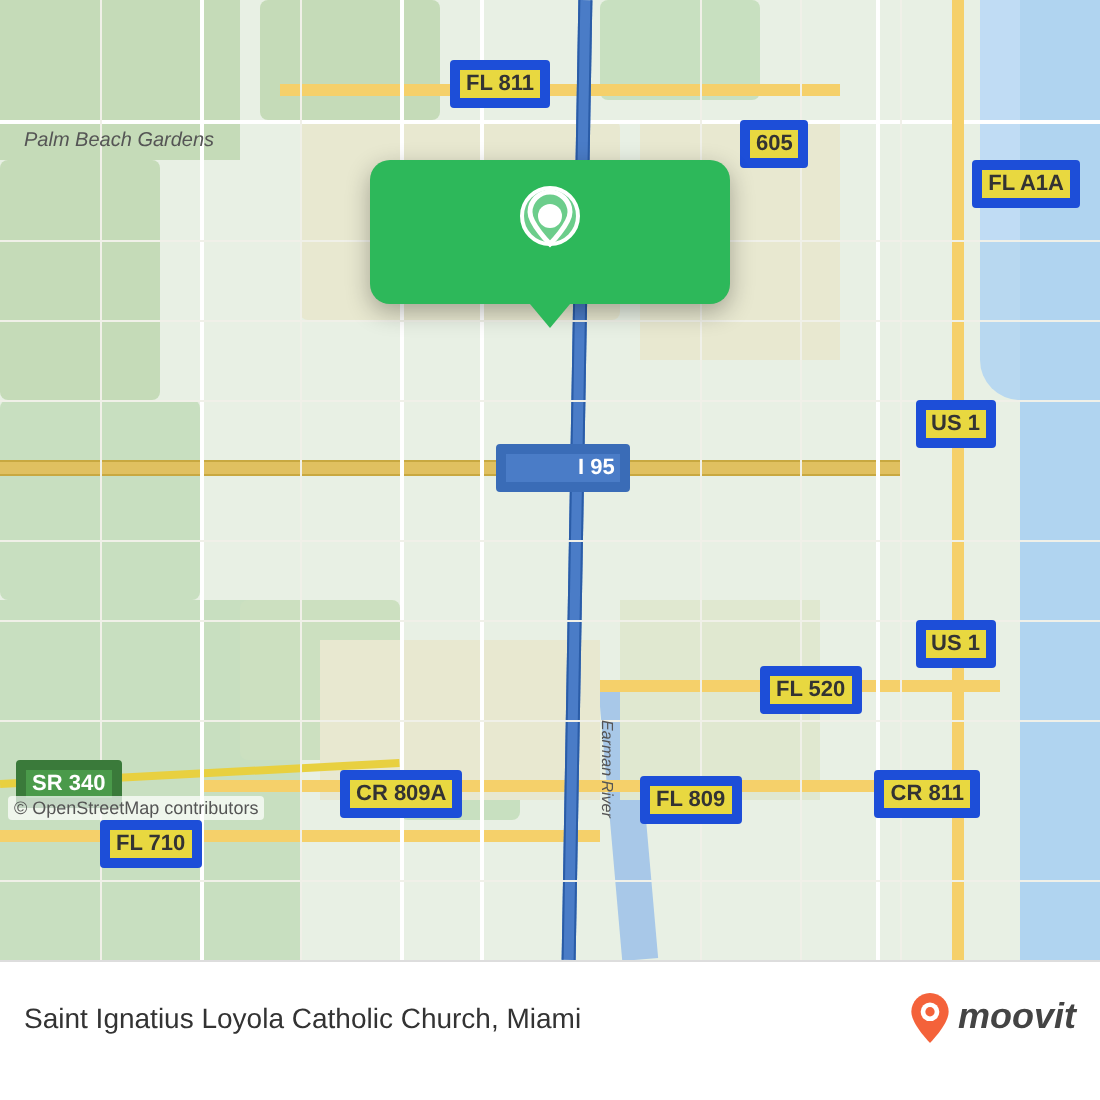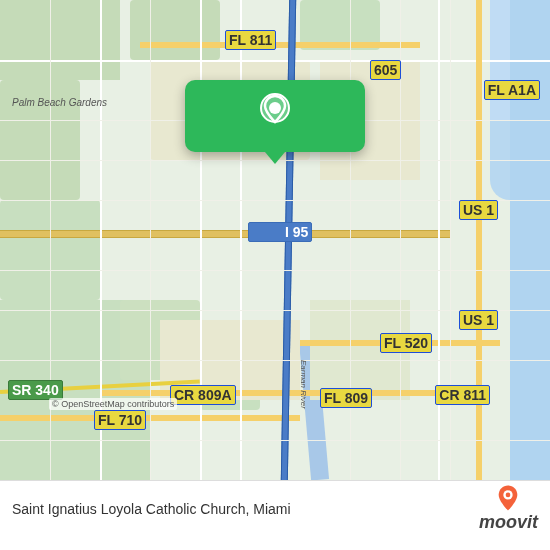--- a/index.html
+++ b/index.html
@@ -53,25 +53,25 @@
     .blue-area {
       position: absolute;
       background: #a8c8e8;
     }
 
     
     .road-label {
       position: absolute;
       background: #e8d840;
       color: #333;
-      font-size: 14px;
+      font-size: 11px;
       font-weight: bold;
       padding: 1px 3px;
       border-radius: 2px;
-      border: 1px solid #1d4ed8;
+      border: 5px solid #1d4ed8;
       white-space: nowrap;
     }
     .road-label.blue {
       background: #4a7cc7;
       color: #fff;
       border-color: #3a6cb7;
     }
     .road-label.green {
       background: #4a9a4a;
       color: #fff;
@@ -136,21 +136,20 @@
     
     #attribution {
       position: absolute;
       bottom: 70px;
       left: 4px;
       font-size: 9px;
       color: #555;
       background: rgba(255,255,255,0.7);
       padding: 1px 3px;
       border-radius: 2px;
-      margin-left: 45px;
     }
 
     
     #bottom-bar {
       width: 550px;
       height: 56px;
       background: #fff;
       border-top: 1px solid #ddd;
       display: flex;
       align-items: center;
@@ -161,21 +160,20 @@
     #destination-text {
       font-size: 14px;
       color: #333;
       font-weight: normal;
     }
 
     #moovit-logo {
       display: flex;
       align-items: center;
       gap: 0;
-      flex-direction: column;
     }
 
     .moovit-pin {
       width: 28px;
       height: 28px;
     }
 
     .moovit-text {
       font-size: 18px;
       font-weight: bold;
@@ -251,23 +249,23 @@
   <div class="road-label" style="top:60px; left:370px;">605</div>
   <div class="road-label" style="top:80px; right:10px;">FL A1A</div>
   <div class="road-label" style="top:200px; right:52px;">US 1</div>
   <div class="road-label" style="top:310px; right:52px;">US 1</div>
   <div class="road-label blue" style="top:222px; left:248px;padding-left:36px;">I 95</div>
   <div class="road-label" style="top:385px; left:170px;">CR 809A</div>
   <div class="road-label" style="top:333px; left:380px;">FL 520</div>
   <div class="road-label" style="top:388px; left:320px;">FL 809</div>
   <div class="road-label" style="top:385px; right:60px;">CR 811</div>
   <div class="road-label green" style="top:380px; left:8px;">SR 340</div>
-  <div class="road-label" style="top:410px; left:50px;margin-left:44px;">FL 710</div>
-
-  <div class="map-text" style="top:65px; left:12px;margin-top:32px;">Palm Beach Gardens</div>
+  <div class="road-label" style="top:410px; left:50px;">FL 710</div>
+
+  <div class="map-text" style="top:65px; left:12px;">Palm Beach Gardens</div>
   <div class="map-text" style="top:360px; left:308px; font-size:8px; transform: rotate(90deg); transform-origin: left top;">Earman River</div>
 
   <div id="popup-card">
 
     <svg class="pin-icon" viewBox="0 0 40 40" fill="none" xmlns="http://www.w3.org/2000/svg">
       <circle cx="20" cy="16" r="14" fill="white" fill-opacity="0.3" stroke="white" stroke-width="2"></circle>
       <circle cx="20" cy="16" r="6" fill="white"></circle>
       <path d="M20 30 C20 30 10 20 10 14 C10 8.5 14.5 4 20 4 C25.5 4 30 8.5 30 14 C30 20 20 30 20 30Z" fill="none" stroke="white" stroke-width="2.5"></path>
     </svg>
   </div>

